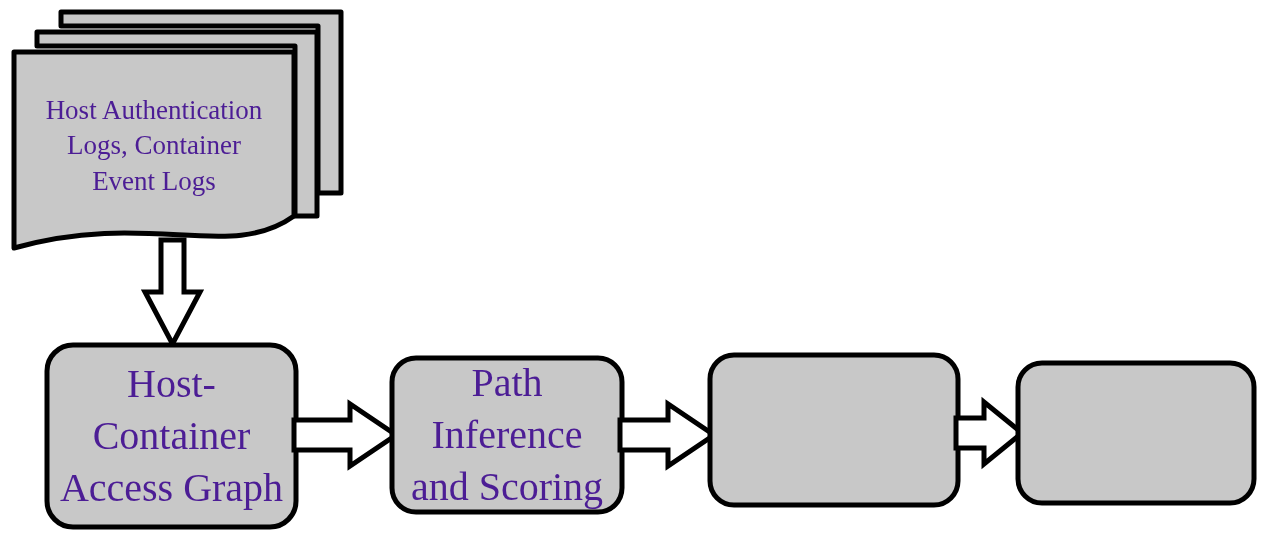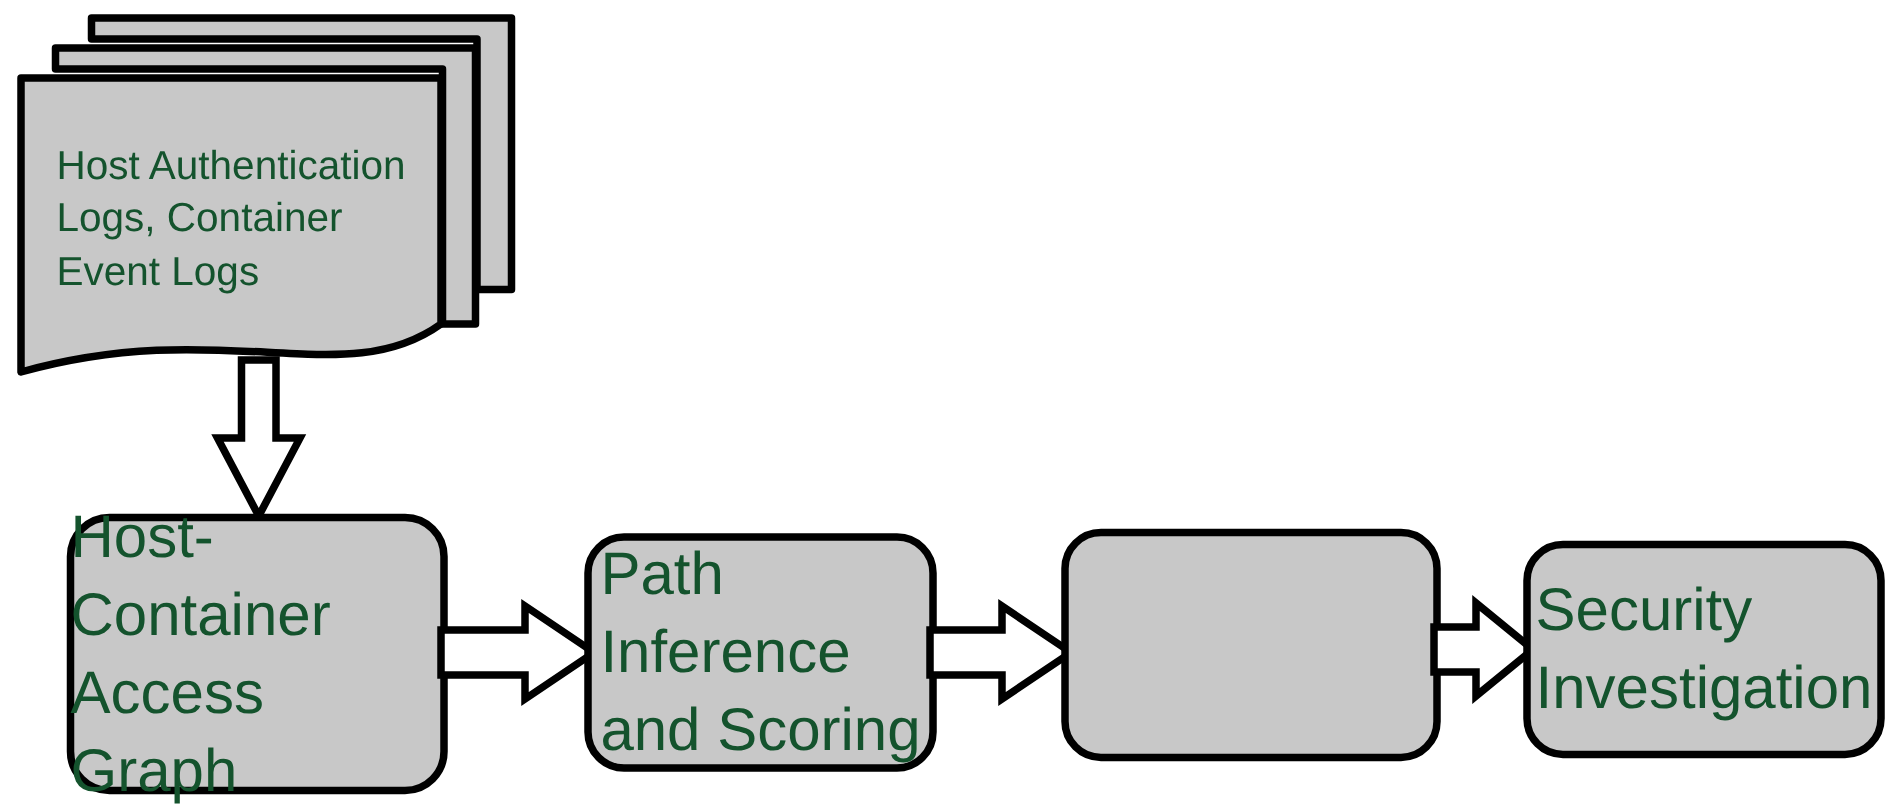--- a/index.html
+++ b/index.html
@@ -35,23 +35,23 @@
     fill: #ffffff;
     stroke: #000000;
     stroke-width: 5;
     stroke-linejoin: miter;
   }
   .node-label {
     position: absolute;
     display: flex;
     align-items: center;
     justify-content: center;
-    text-align: left;
-    color: #14532d;
-    font-family: Liberation Sans, sans-serif;
+    text-align: center;
+    color: #4c1d95;
+    font-family: Liberation Serif, serif;
     line-height: 1.30;
     white-space: pre-line;
     pointer-events: none;
   }
   .src-label {
     font-size: 27px;
   }
   .proc-label {
     font-size: 40px;
   }
@@ -125,16 +125,14 @@
 
   <div class="node-label proc-label" style="left:47px; top:345px; width:249px; height:182px;">Host-
 Container
 Access Graph</div>
 
   <div class="node-label proc-label" style="left:392px; top:358px; width:230px; height:154px;">Path
 Inference
 and Scoring</div>
 
 
-  <div class="node-label proc-label" style="left:1018px; top:363px; width:236px; height:140px;">Security
-Investigation</div>
 
 </div>
 
 </body></html>

